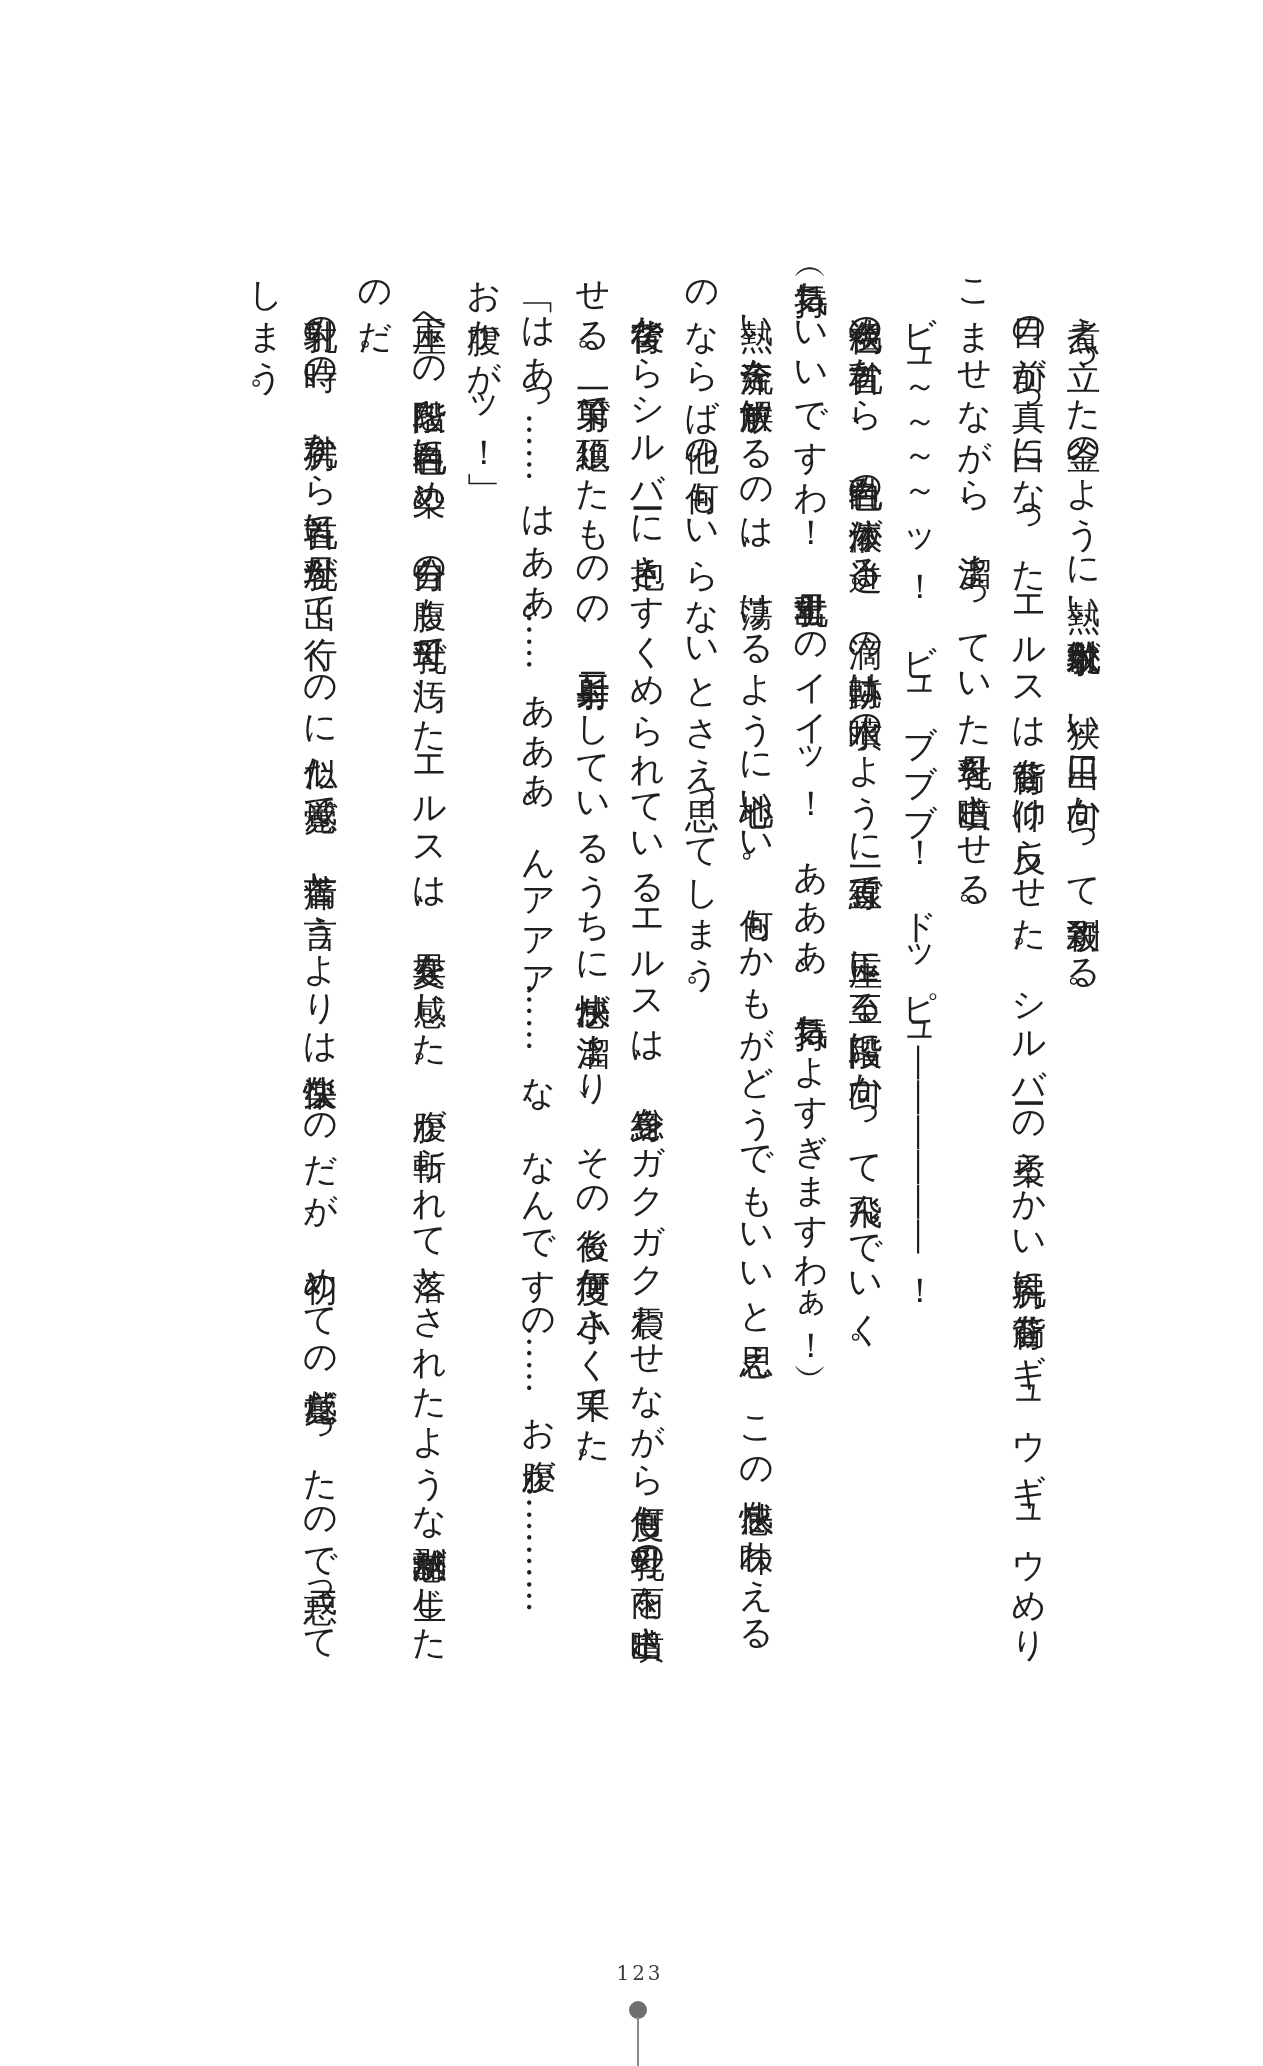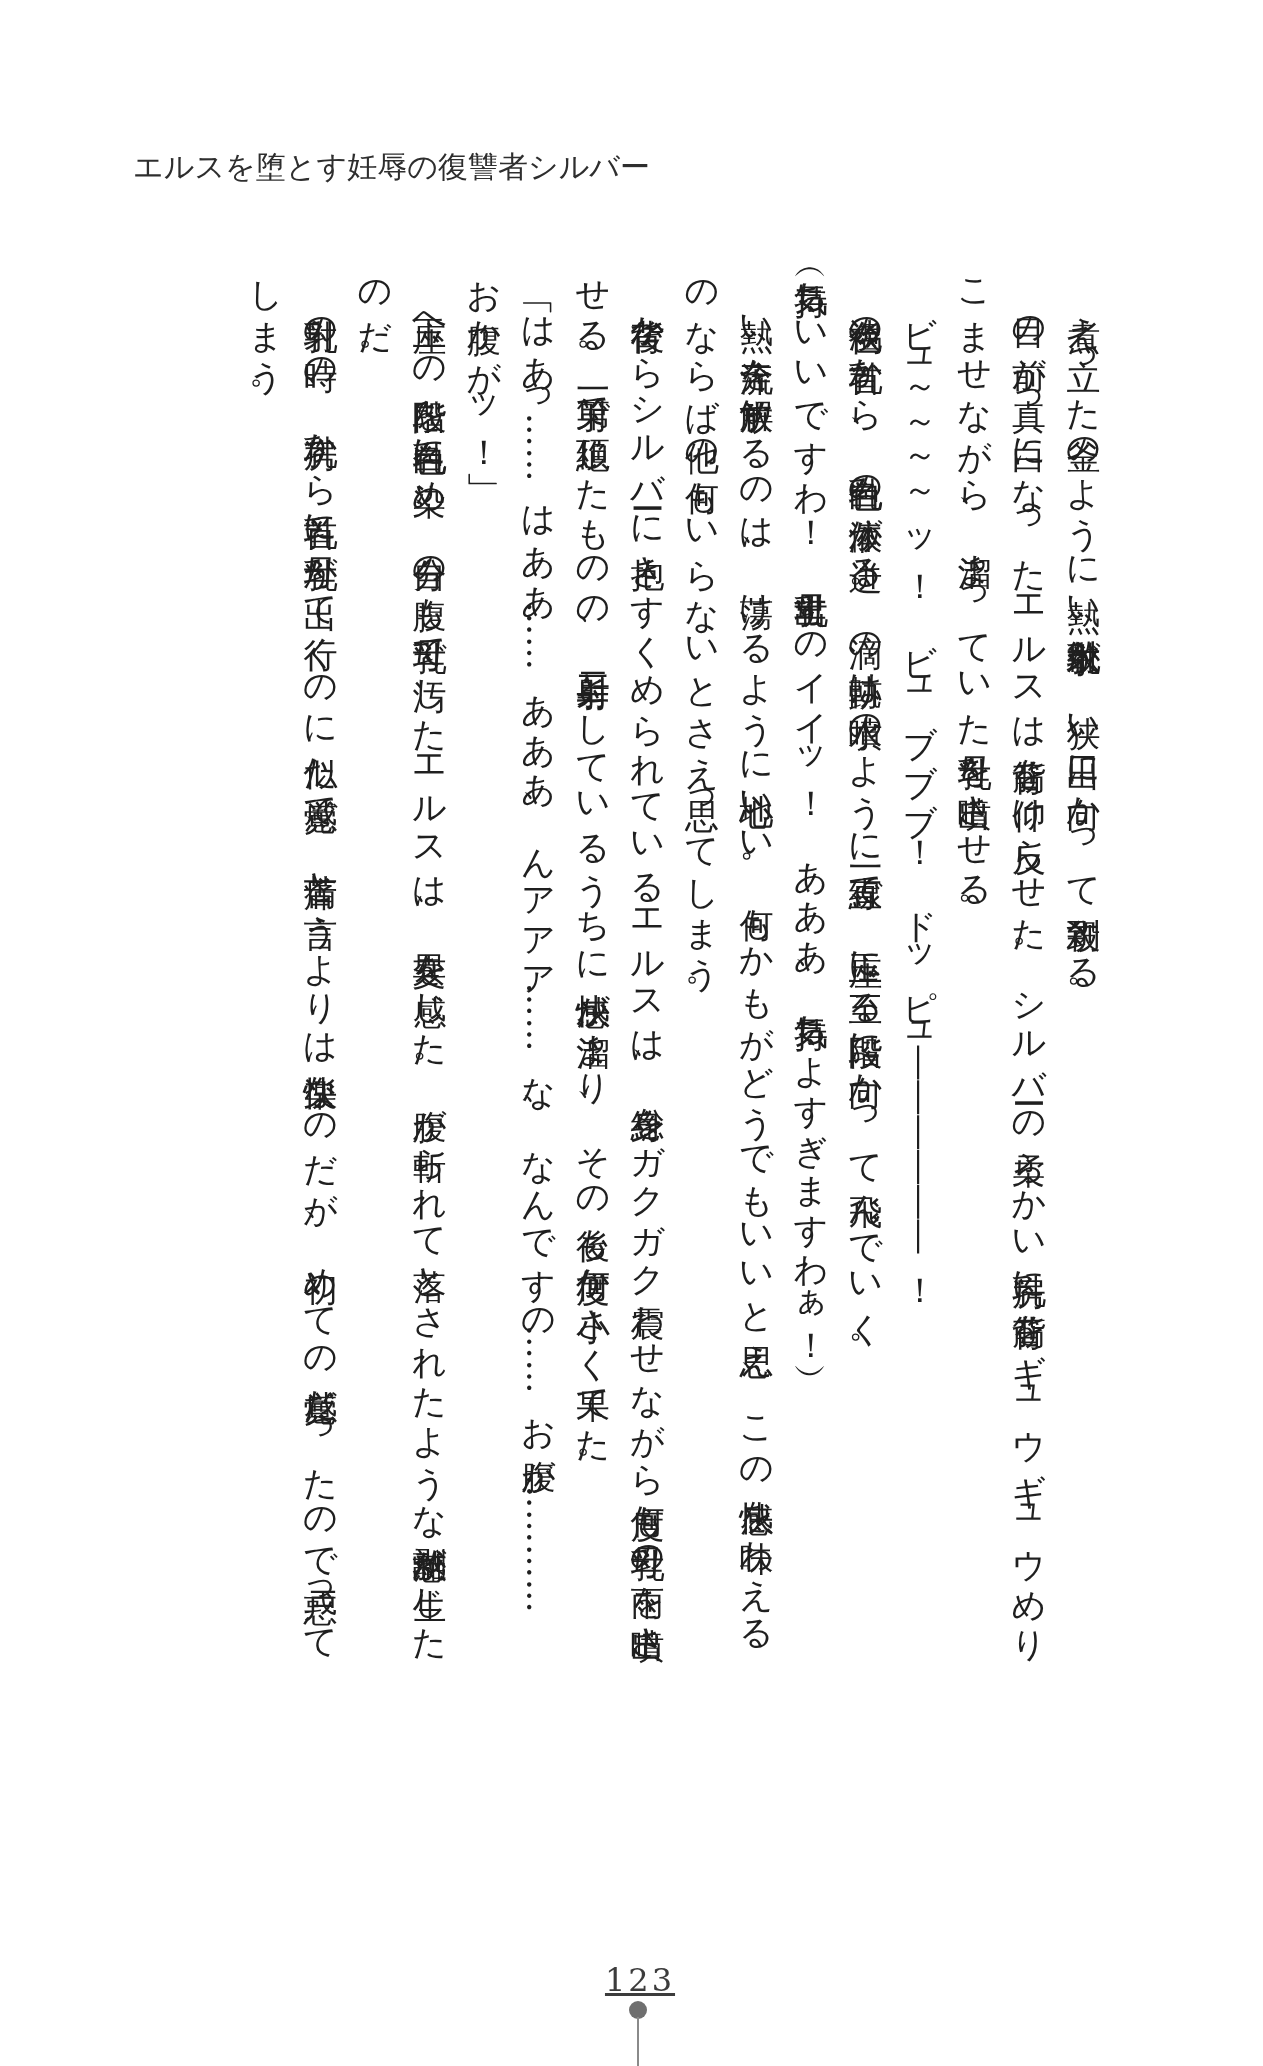--- a/index.html
+++ b/index.html
@@ -41,24 +41,23 @@
     padding: 0;
   }
   .text-block p.indent {
     text-indent: 34.8px;
   }
   .page-number {
     position: absolute;
     left: 640px;
     top: 1961px;
     transform: translateX(-50%);
-    font-size: 32px;
+    font-size: 20px;
     letter-spacing: 3px;
     color: #3c3c3c;
-    text-decoration: underline;
   }
   .footer-mark-dot {
     position: absolute;
     left: 629px;
     top: 2001px;
     width: 18px;
     height: 18px;
     border-radius: 50%;
     background: #6f6f6f;
   }
@@ -69,21 +68,20 @@
     width: 2px;
     height: 49px;
     background: #8a8a8a;
   }
 </style>
 </head>
 <body>
 
 <div class="page">
 
-  <div class="running-header">エルスを堕とす妊辱の復讐者シルバー</div>
 
   <div class="text-block">
     <p class="indent">煮え立った釜のように熱い射乳欲求が、狭い出口に向かって殺到する。</p>
     <p class="indent">目の前が真っ白になったエルスは背筋を仰け反らせた。シルバーの柔らかい乳房に背筋をギュウギュウめりこませながら、溜まっていた母乳を噴出させる。</p>
     <p class="indent">ビュ～～～～ッ！　ビュブブブ！　ドッピュ――――――！</p>
     <p class="indent">淡褐色の乳首から、乳白色の液体が迸る。滴の軌跡は噴水のように一直線で、玉座に至る階段に向かって飛んでいく。</p>
     <p>（気持ちいいですわ！　母乳出すのイイッ！　あああ、気持ちよすぎますわぁ！）</p>
     <p class="indent">熱い奔流を解放するのは、蕩けるように心地いい。何もかもがどうでもいいと思え、この快感を味わえるのならば他の何もいらないとさえ思ってしまう。</p>
     <p class="indent">背後からシルバーに抱きすくめられているエルスは、総身をガクガク震わせながら何度も母乳の雨を噴出させる。第一射で絶頂したものの、二射三射としているうちに快感が溜まり、その後も何度か小さく果てた。</p>
     <p class="indent">「はあっ……はああ……あああ、んアアア……な、なんですの……お腹が…………お腹かがッ！」</p>

